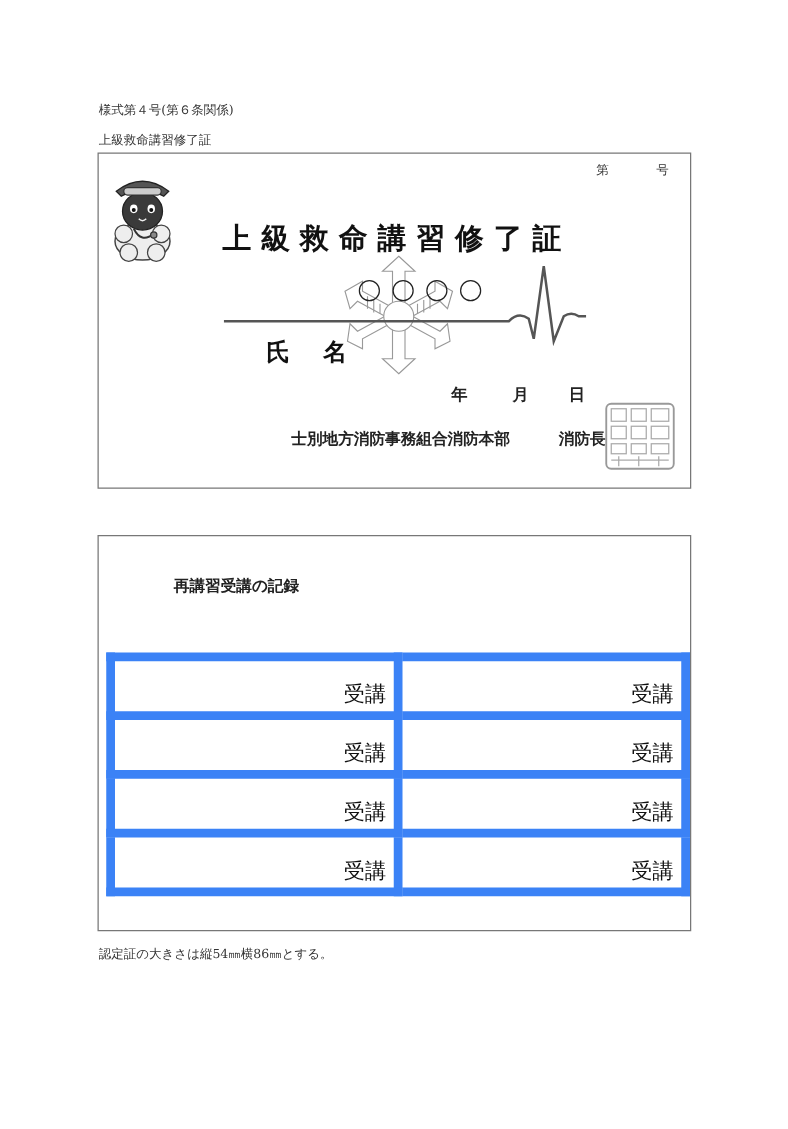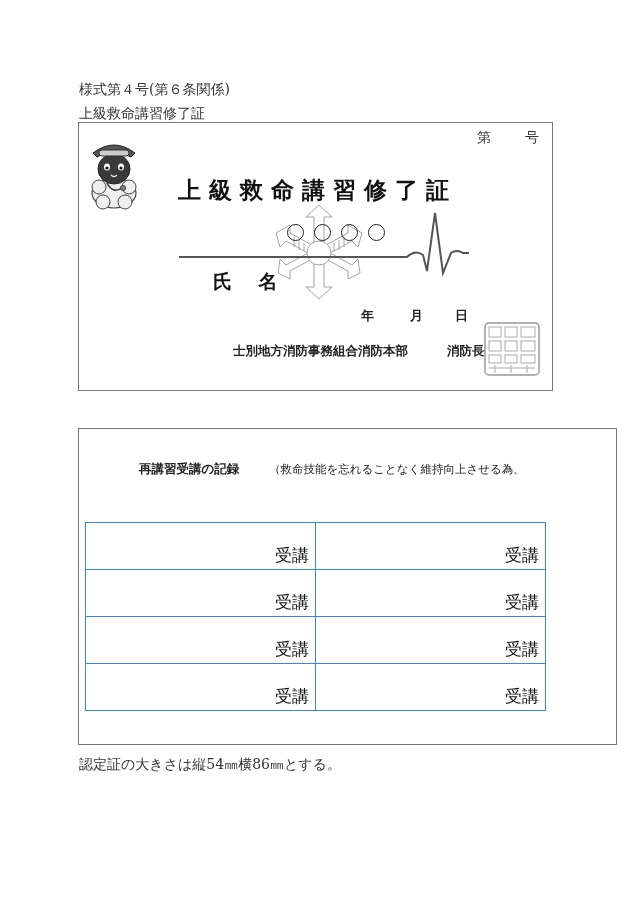--- a/index.html
+++ b/index.html
@@ -1,30 +1,30 @@
 <!DOCTYPE html>
 <html><head>
 <meta charset="utf-8">
 <style>
   html, body { margin:0; padding:0; background:#fff; }
   body { width:630px; height:903px; position:relative; overflow:hidden;
          font-family:"DejaVu Serif","Liberation Serif",serif; color:#222; }
   .abs { position:absolute; }
-  .serif-sm { font-size:14px; font-family:"DejaVu Serif","Liberation Serif",serif; color:#333; }
+  .serif-sm { font-size:10px; font-family:"DejaVu Serif","Liberation Serif",serif; color:#333; }
   .card { position:absolute; border:1px solid #777; background:#fff; box-sizing:border-box; }
   .gothic { font-family:"DejaVu Sans","Liberation Sans",sans-serif; }
   .title-big { font-size:23px; font-weight:bold; letter-spacing:8px; color:#111; }
   .name-lbl { font-size:19px; font-weight:bold; letter-spacing:10px; color:#111; }
   .circles { display:flex; gap:10px; }
   .circle { width:17px; height:17px; border:1.3px solid #222; border-radius:50%; background:transparent; box-sizing:border-box; }
   .body-txt { font-size:11.5px; font-weight:bold; color:#222; line-height:16px; text-align:center; letter-spacing:0.5px; }
   .date-row { font-size:13px; font-weight:bold; color:#222; }
   .chief { font-size:12.5px; font-weight:bold; color:#222; }
   table.rec { position:absolute; border-collapse:collapse; }
-  table.rec td { border:1px solid #3b82f6; width:230px; height:47px; box-sizing:border-box; vertical-align:bottom; text-align:right; padding:0 6px 2px 0; font-family:"DejaVu Sans","Liberation Sans",sans-serif; font-size:17px; color:#111; }
+  table.rec td { border:7px solid #3b82f6; width:230px; height:47px; box-sizing:border-box; vertical-align:bottom; text-align:right; padding:0 6px 2px 0; font-family:"DejaVu Sans","Liberation Sans",sans-serif; font-size:17px; color:#111; }
 </style>
 </head>
 <body>
 
 <div class="abs serif-sm" style="left:79px;top:81px;">様式第４号(第６条関係)</div>
 <div class="abs serif-sm" style="left:79px;top:105px;">上級救命講習修了証</div>
 
 <div class="card" style="left:78px;top:122px;width:475px;height:269px;">
 
   <div class="abs serif-sm" style="left:398px;top:6px;">第</div>
@@ -103,24 +103,23 @@
         <rect x="22" y="34" width="12" height="8"></rect>
         <rect x="38" y="34" width="14" height="8"></rect>
       <line x1="6" y1="47" x2="52" y2="47"></line>
         <line x1="12" y1="44" x2="12" y2="52"></line>
         <line x1="28" y1="44" x2="28" y2="52"></line>
         <line x1="44" y1="44" x2="44" y2="52"></line>
     </g>
   </svg>
 </div>
 
-<div class="card" style="left:78px;top:428px;width:539px;height:317px;">
+<div class="card" style="left:78px;top:428px;width:475px;height:317px;">
   <div class="abs gothic" style="left:60px;top:32px;font-size:12.5px;font-weight:bold;color:#222;">再講習受講の記録</div>
   <div class="abs gothic" style="left:190px;top:32px;font-size:11.5px;color:#222;line-height:17px;">
-    <div>（救命技能を忘れることなく維持向上させる為、</div>
   </div>
 
   <table class="rec" style="left:6px;top:93px;">
     <tbody>
         <tr>
       <td>受講</td>
       <td>受講</td>
     </tr>
     <tr>
       <td>受講</td>

